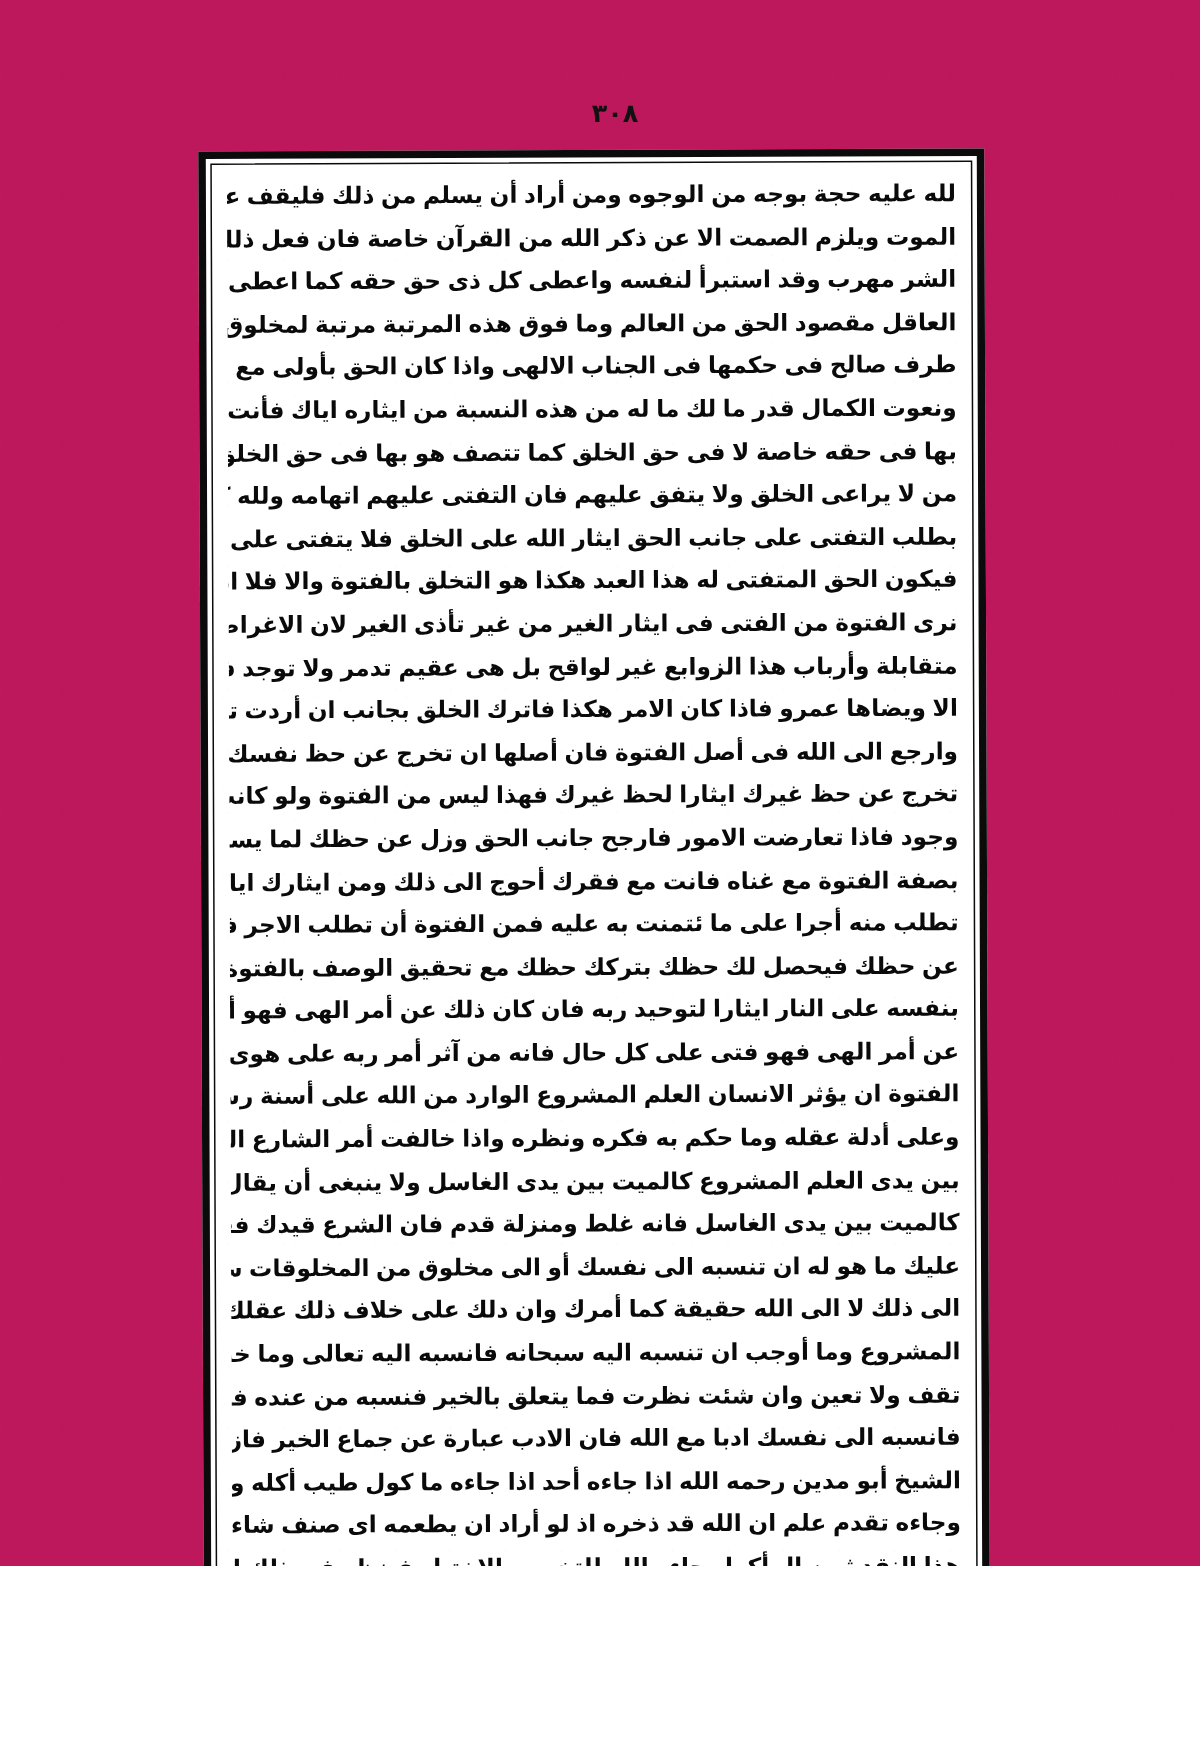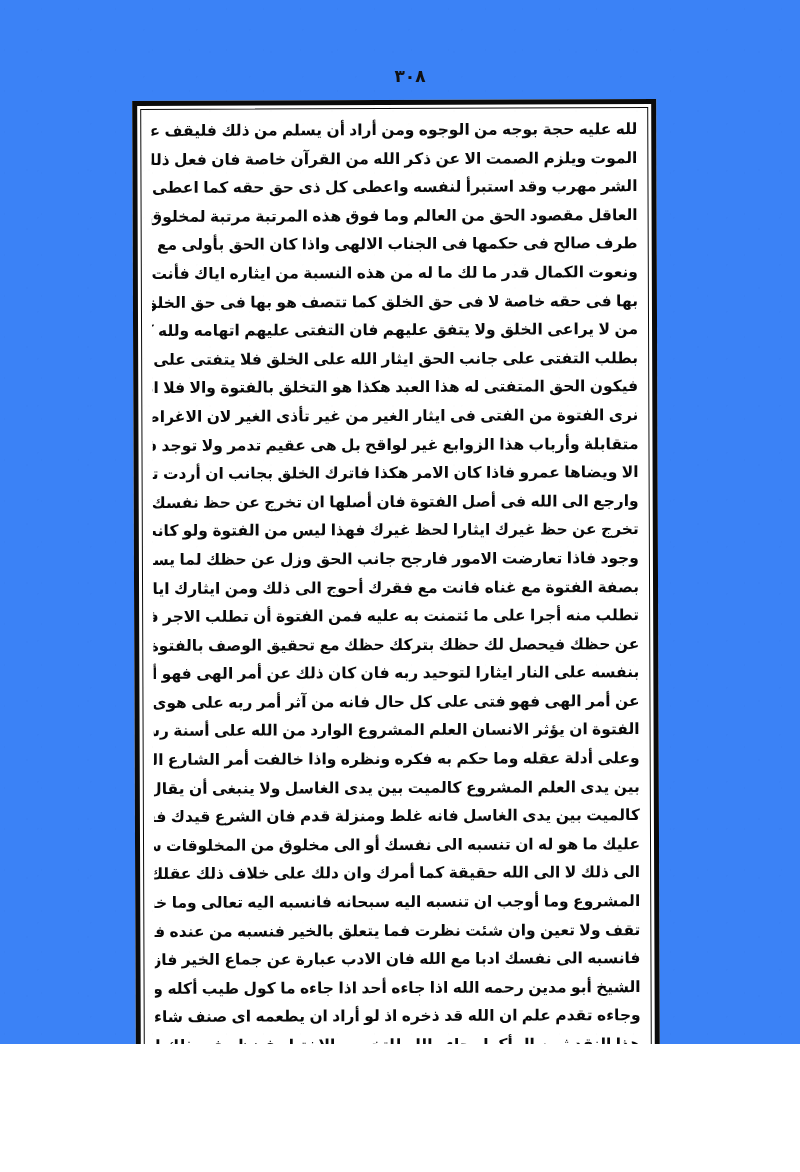--- a/index.html
+++ b/index.html
@@ -7,21 +7,21 @@
     margin: 0;
     padding: 0;
     background: #ffffff;
   }
 
   #page {
     position: relative;
     width: 800px;
     height: 1044px;
     margin: 0;
-    background: #3b82f6;
+    background: #be185d;
     overflow: hidden;
     font-family: "DejaVu Sans", "Liberation Sans", sans-serif;
   }
 
   
   #folio {
     position: absolute;
     top: 66px;
     left: 0;
     width: 800px;

